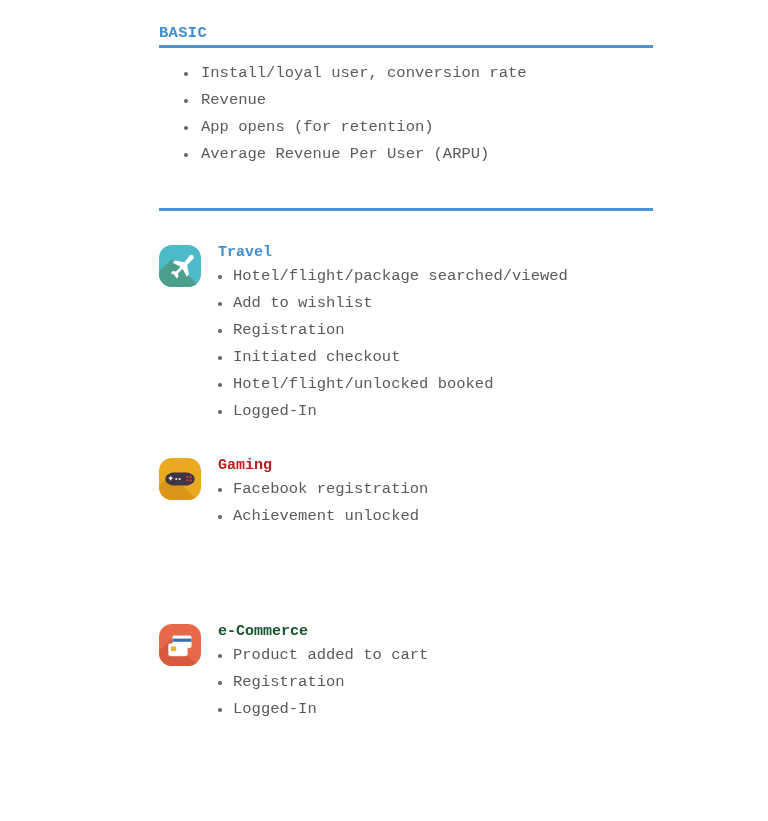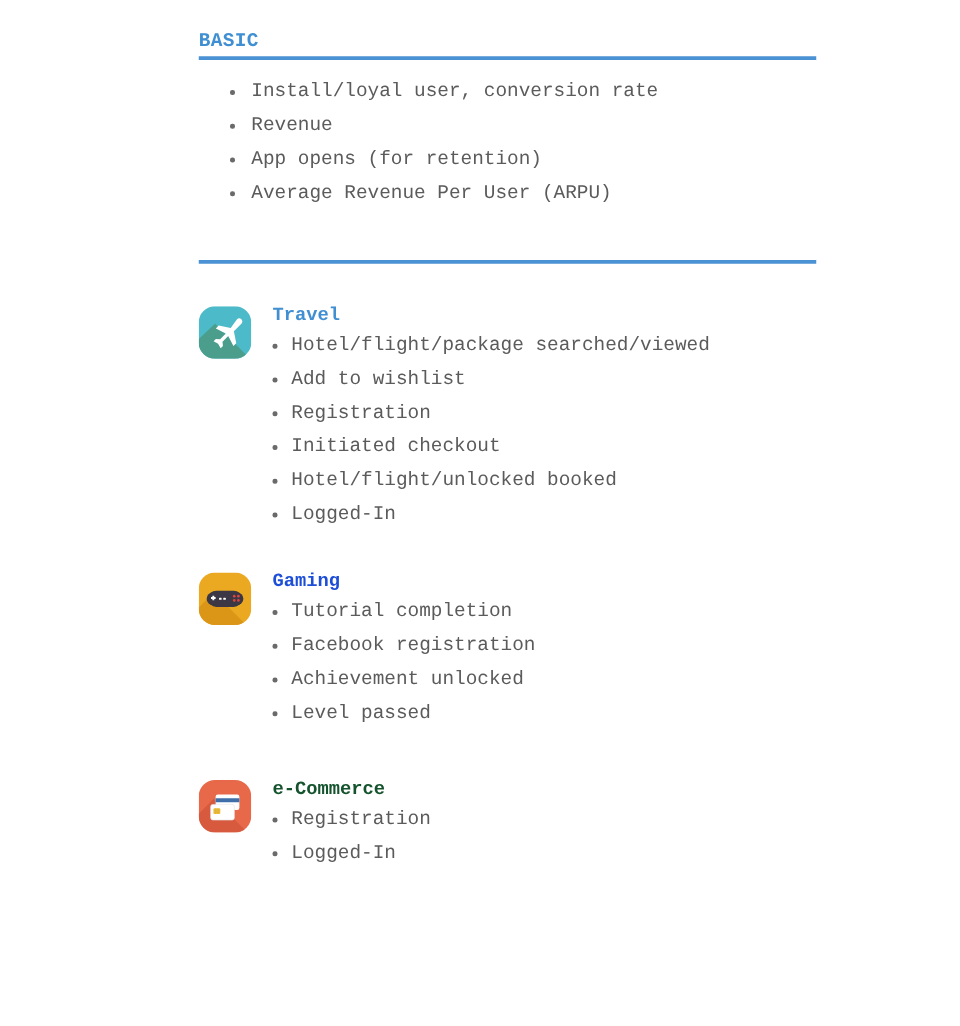--- a/index.html
+++ b/index.html
@@ -181,26 +181,24 @@
           <rect x="16.2" y="20.2" width="2.1" height="1.6" rx="0.5" fill="#ffffff"></rect>
           <rect x="19.6" y="20.2" width="2.1" height="1.6" rx="0.5" fill="#ffffff"></rect>
           <circle cx="28.4" cy="18.9" r="1.05" fill="#e0443c"></circle>
           <circle cx="31.7" cy="18.9" r="1.05" fill="#e0443c"></circle>
           <circle cx="28.4" cy="22.3" r="1.05" fill="#e0443c"></circle>
           <circle cx="31.7" cy="22.3" r="1.05" fill="#e0443c"></circle>
         </g>
       </svg>
     </div>
     <div class="vblock-body">
-      <div class="vblock-title" style="color:#1d4ed8;">Gaming</div>
+      <div class="vblock-title" style="color:#b91c1c;">Gaming</div>
       <ul class="bullets" id="gaming-list">
-          <li>Tutorial completion</li>
           <li>Facebook registration</li>
           <li>Achievement unlocked</li>
-          <li>Level passed</li>
         </ul>
     </div>
   </div>
 
   <div class="vertical-block" style="top:622px;">
     <div class="vblock-icon">
       <svg viewBox="0 0 42 42" xmlns="http://www.w3.org/2000/svg">
         <defs>
           <clipPath id="clipEcom">
             <rect x="0" y="0" width="42" height="42" rx="13" ry="13"></rect>
@@ -217,19 +215,20 @@
 
           <rect x="9.5" y="19.5" width="19" height="12.5" rx="1.8" ry="1.8" fill="#ffffff" stroke="#e3e3e3" stroke-width="0.5"></rect>
           <rect x="11.8" y="22.6" width="5.4" height="4.6" rx="0.7" ry="0.7" fill="#f0c040"></rect>
           <path d="M13.6 22.6v4.6 M15.4 22.6v4.6 M11.8 24.1h5.4 M11.8 25.7h5.4" stroke="#d9a92f" stroke-width="0.4"></path>
         </g>
       </svg>
     </div>
     <div class="vblock-body">
       <div class="vblock-title" style="color:#14532d;">e-Commerce</div>
       <ul class="bullets" id="ecommerce-list">
+          <li>Product added to cart</li>
           <li>Registration</li>
           <li>Logged-In</li>
         </ul>
     </div>
   </div>
 
 </div>
 
 </body></html>

